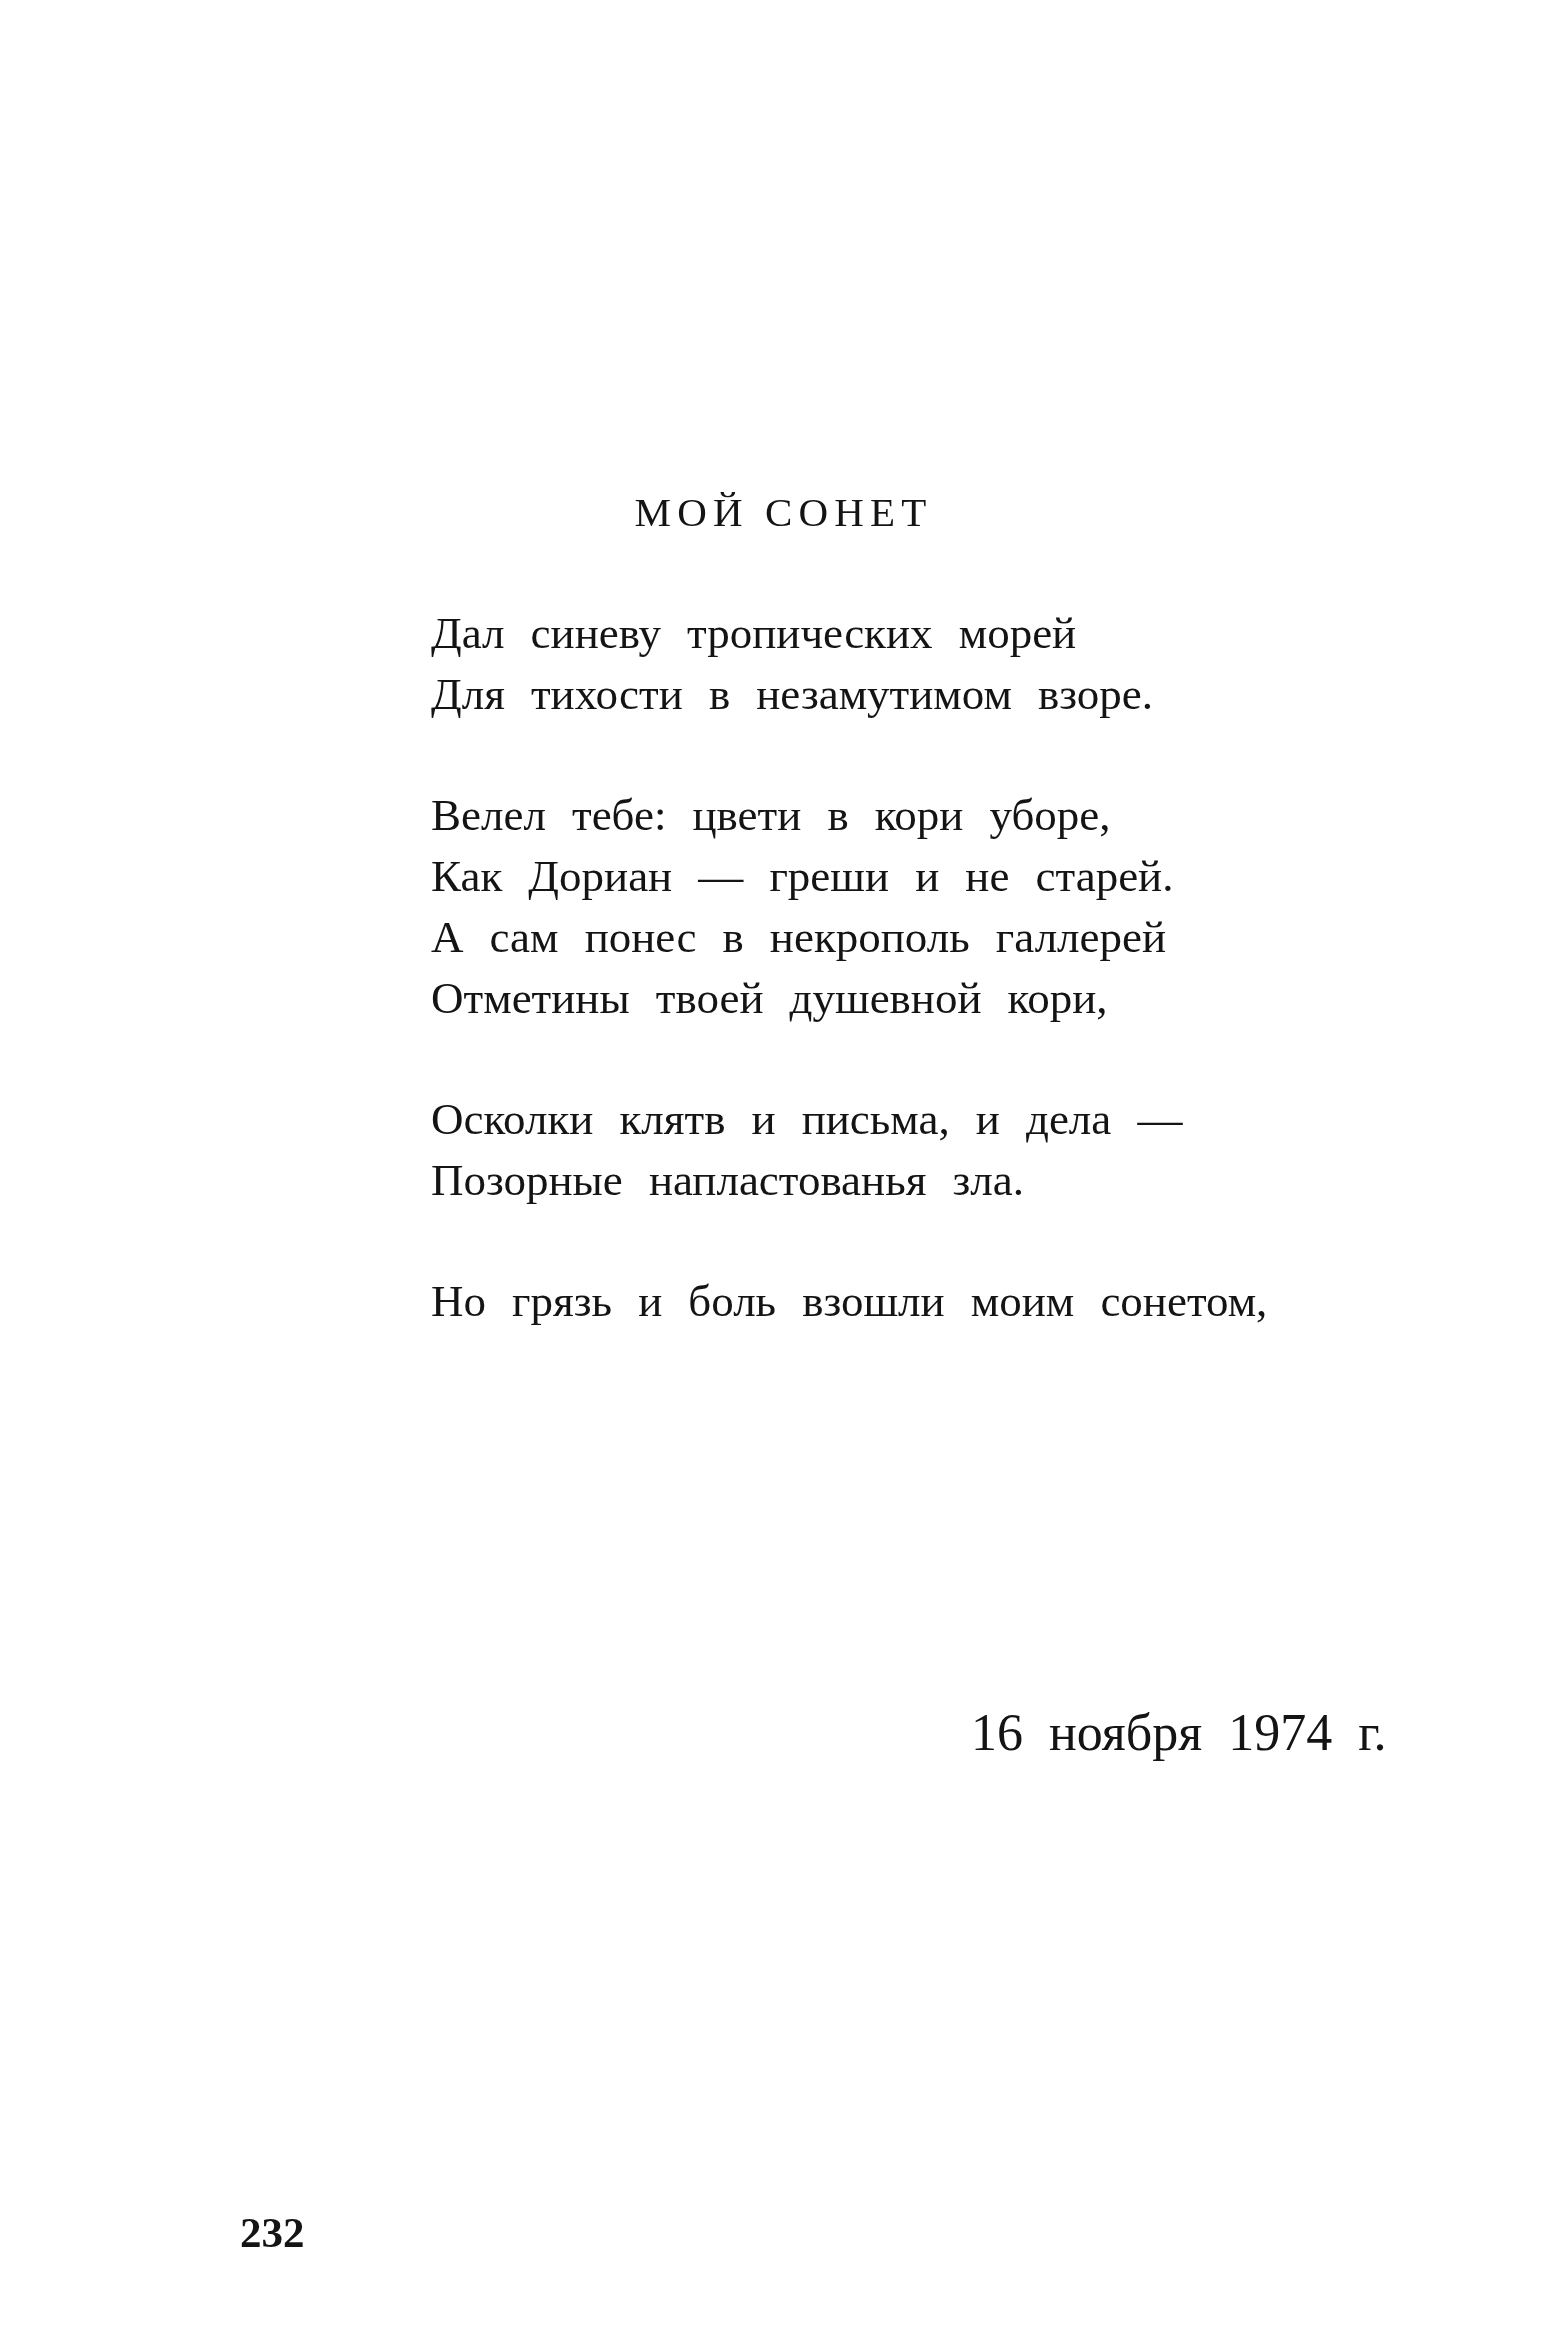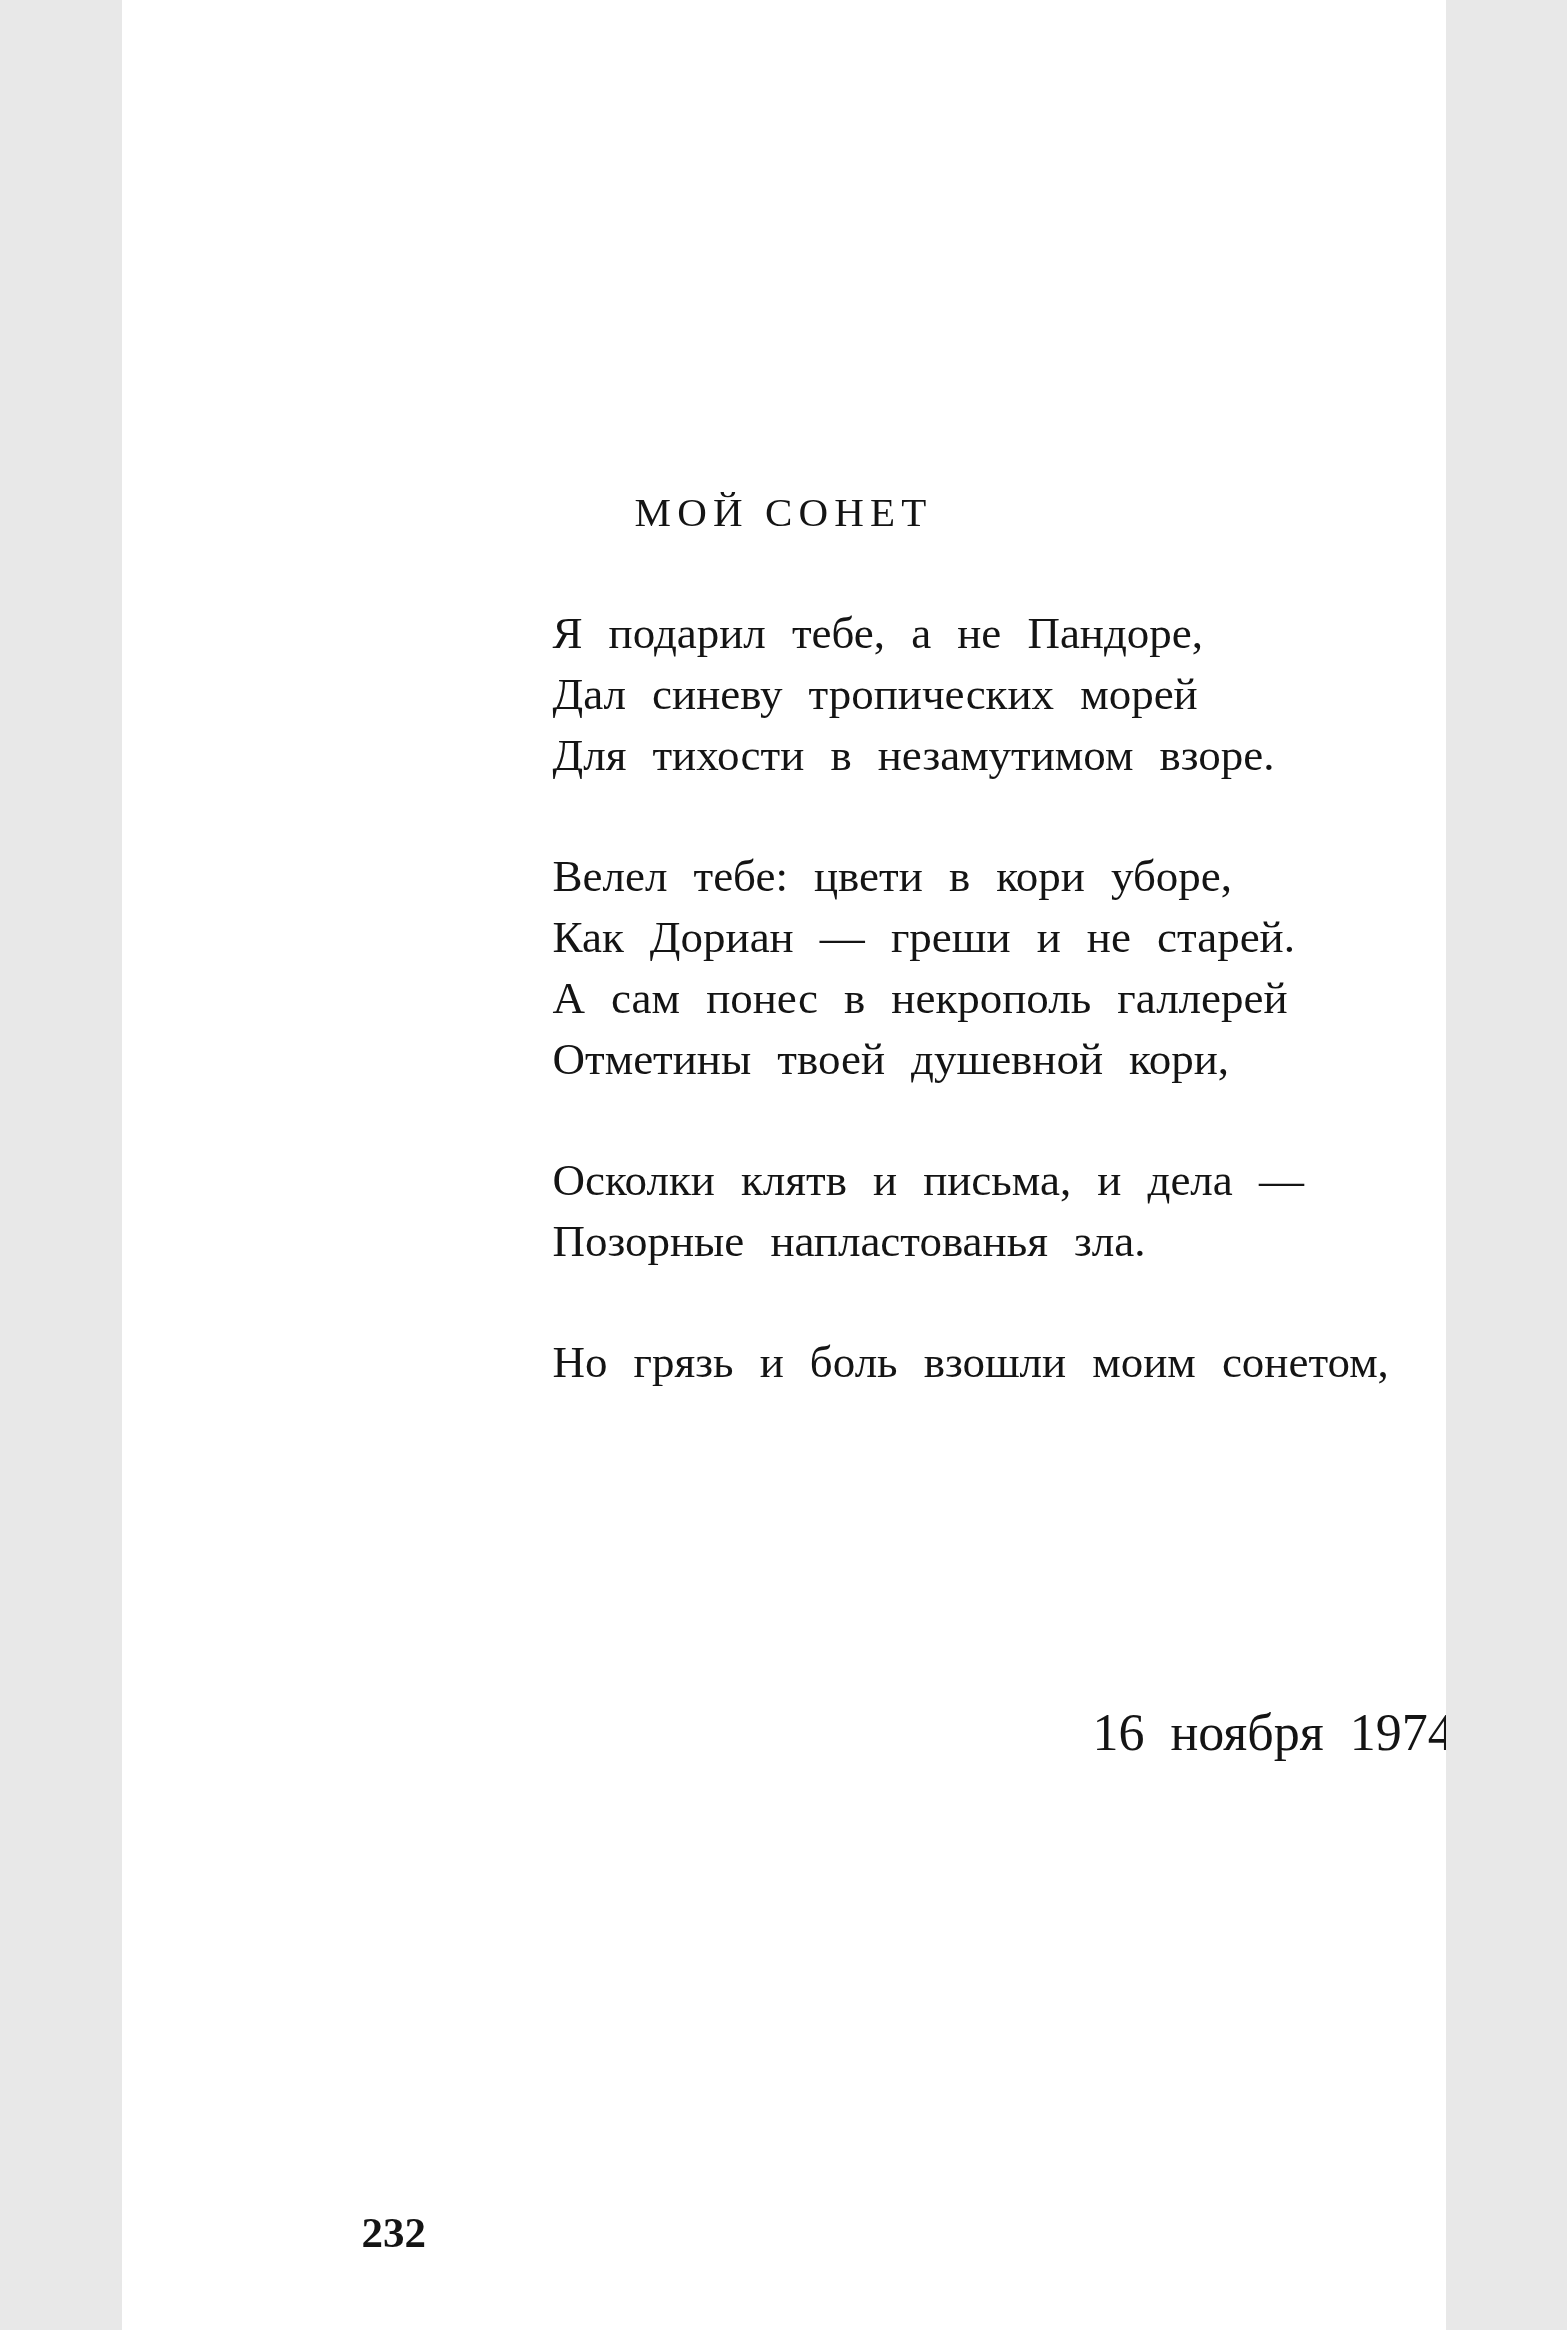--- a/index.html
+++ b/index.html
@@ -2,21 +2,21 @@
 <html style="font-size:9.3px"><head>
 <meta charset="utf-8">
 <style>
   html, body {
     margin: 0;
     padding: 0;
     background: #e8e8e8;
   }
   .page {
     position: relative;
-    width: 1324px;
+    width: 1567px;
     height: 2330px;
     margin: 0 auto;
     background: #ffffff;
     color: #141414;
     font-family: "Liberation Serif", "DejaVu Serif", serif;
     overflow: hidden;
   }
   .title {
     position: absolute;
     top: 492px;
@@ -66,21 +66,20 @@
 </head>
 <body>
 
 <div class="page">
 
   <h1 class="title">МОЙ СОНЕТ</h1>
 
   <div class="poem">
 
     <div class="stanza">
-      <div class="line">Я подарил тебе, а не Пандоре,</div>
       <div class="line">Дал синеву тропических морей</div>
       <div class="line">Для тихости в незамутимом взоре.</div>
     </div>
 
     <div class="stanza">
       <div class="line">Велел тебе: цвети в кори уборе,</div>
       <div class="line">Как Дориан — греши и не старей.</div>
       <div class="line">А сам понес в некрополь галлерей</div>
       <div class="line">Отметины твоей душевной кори,</div>
     </div>

